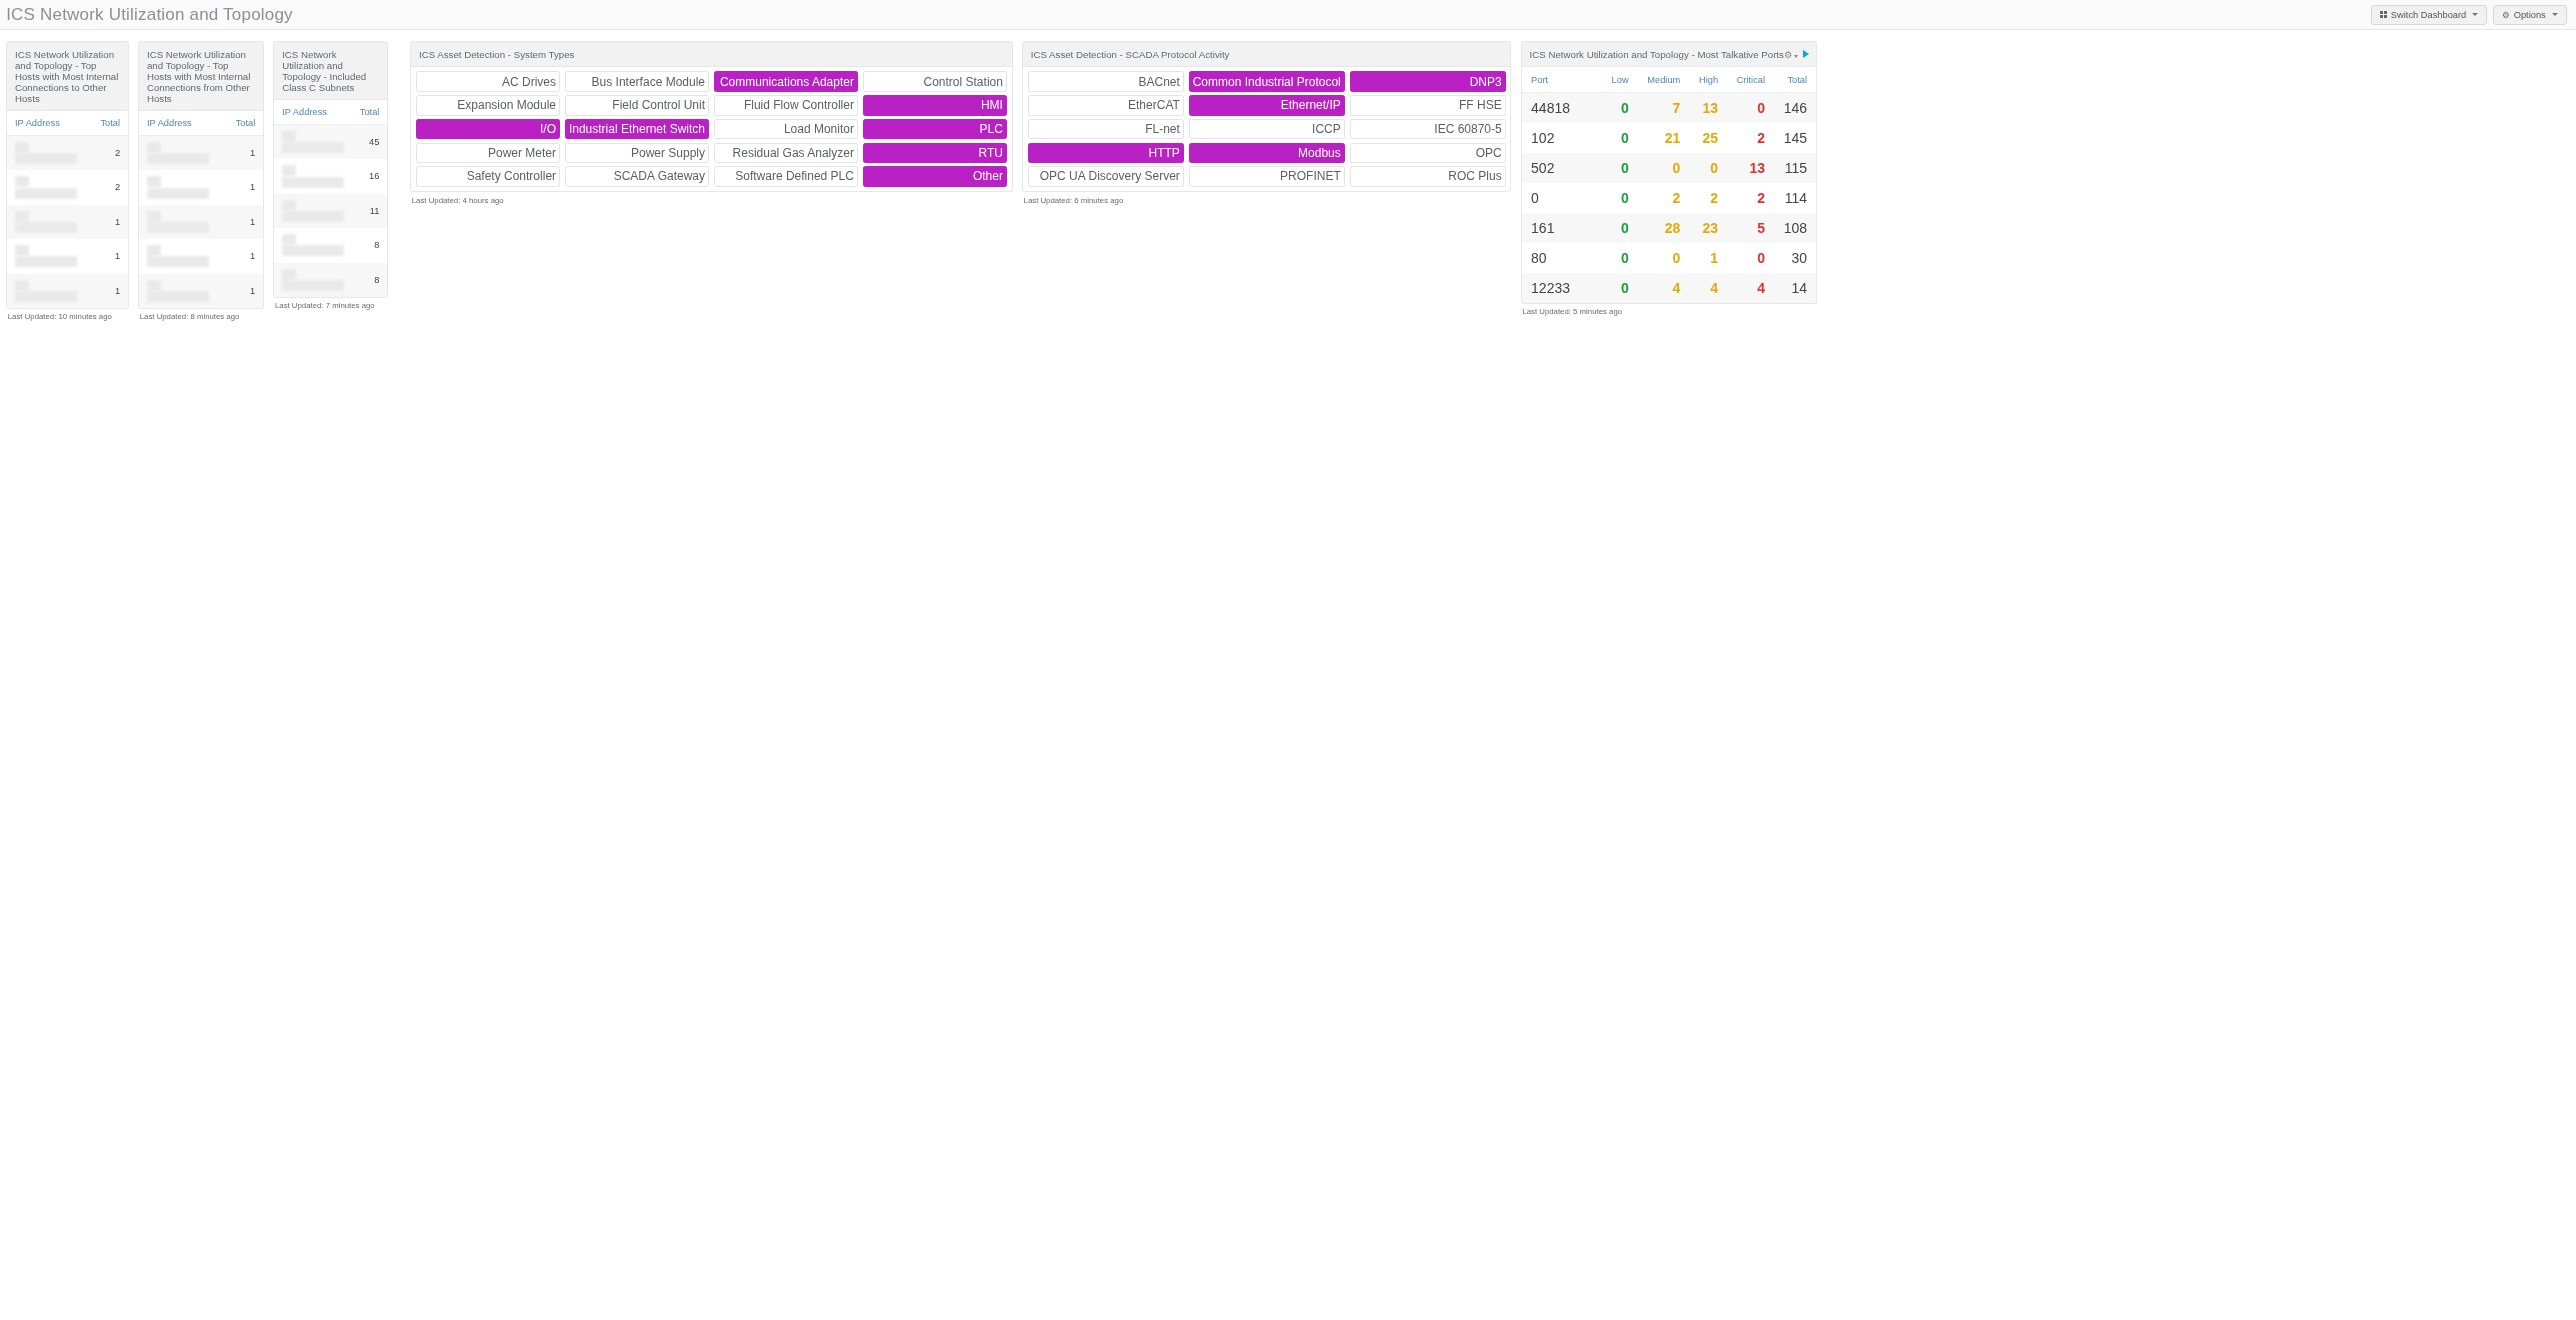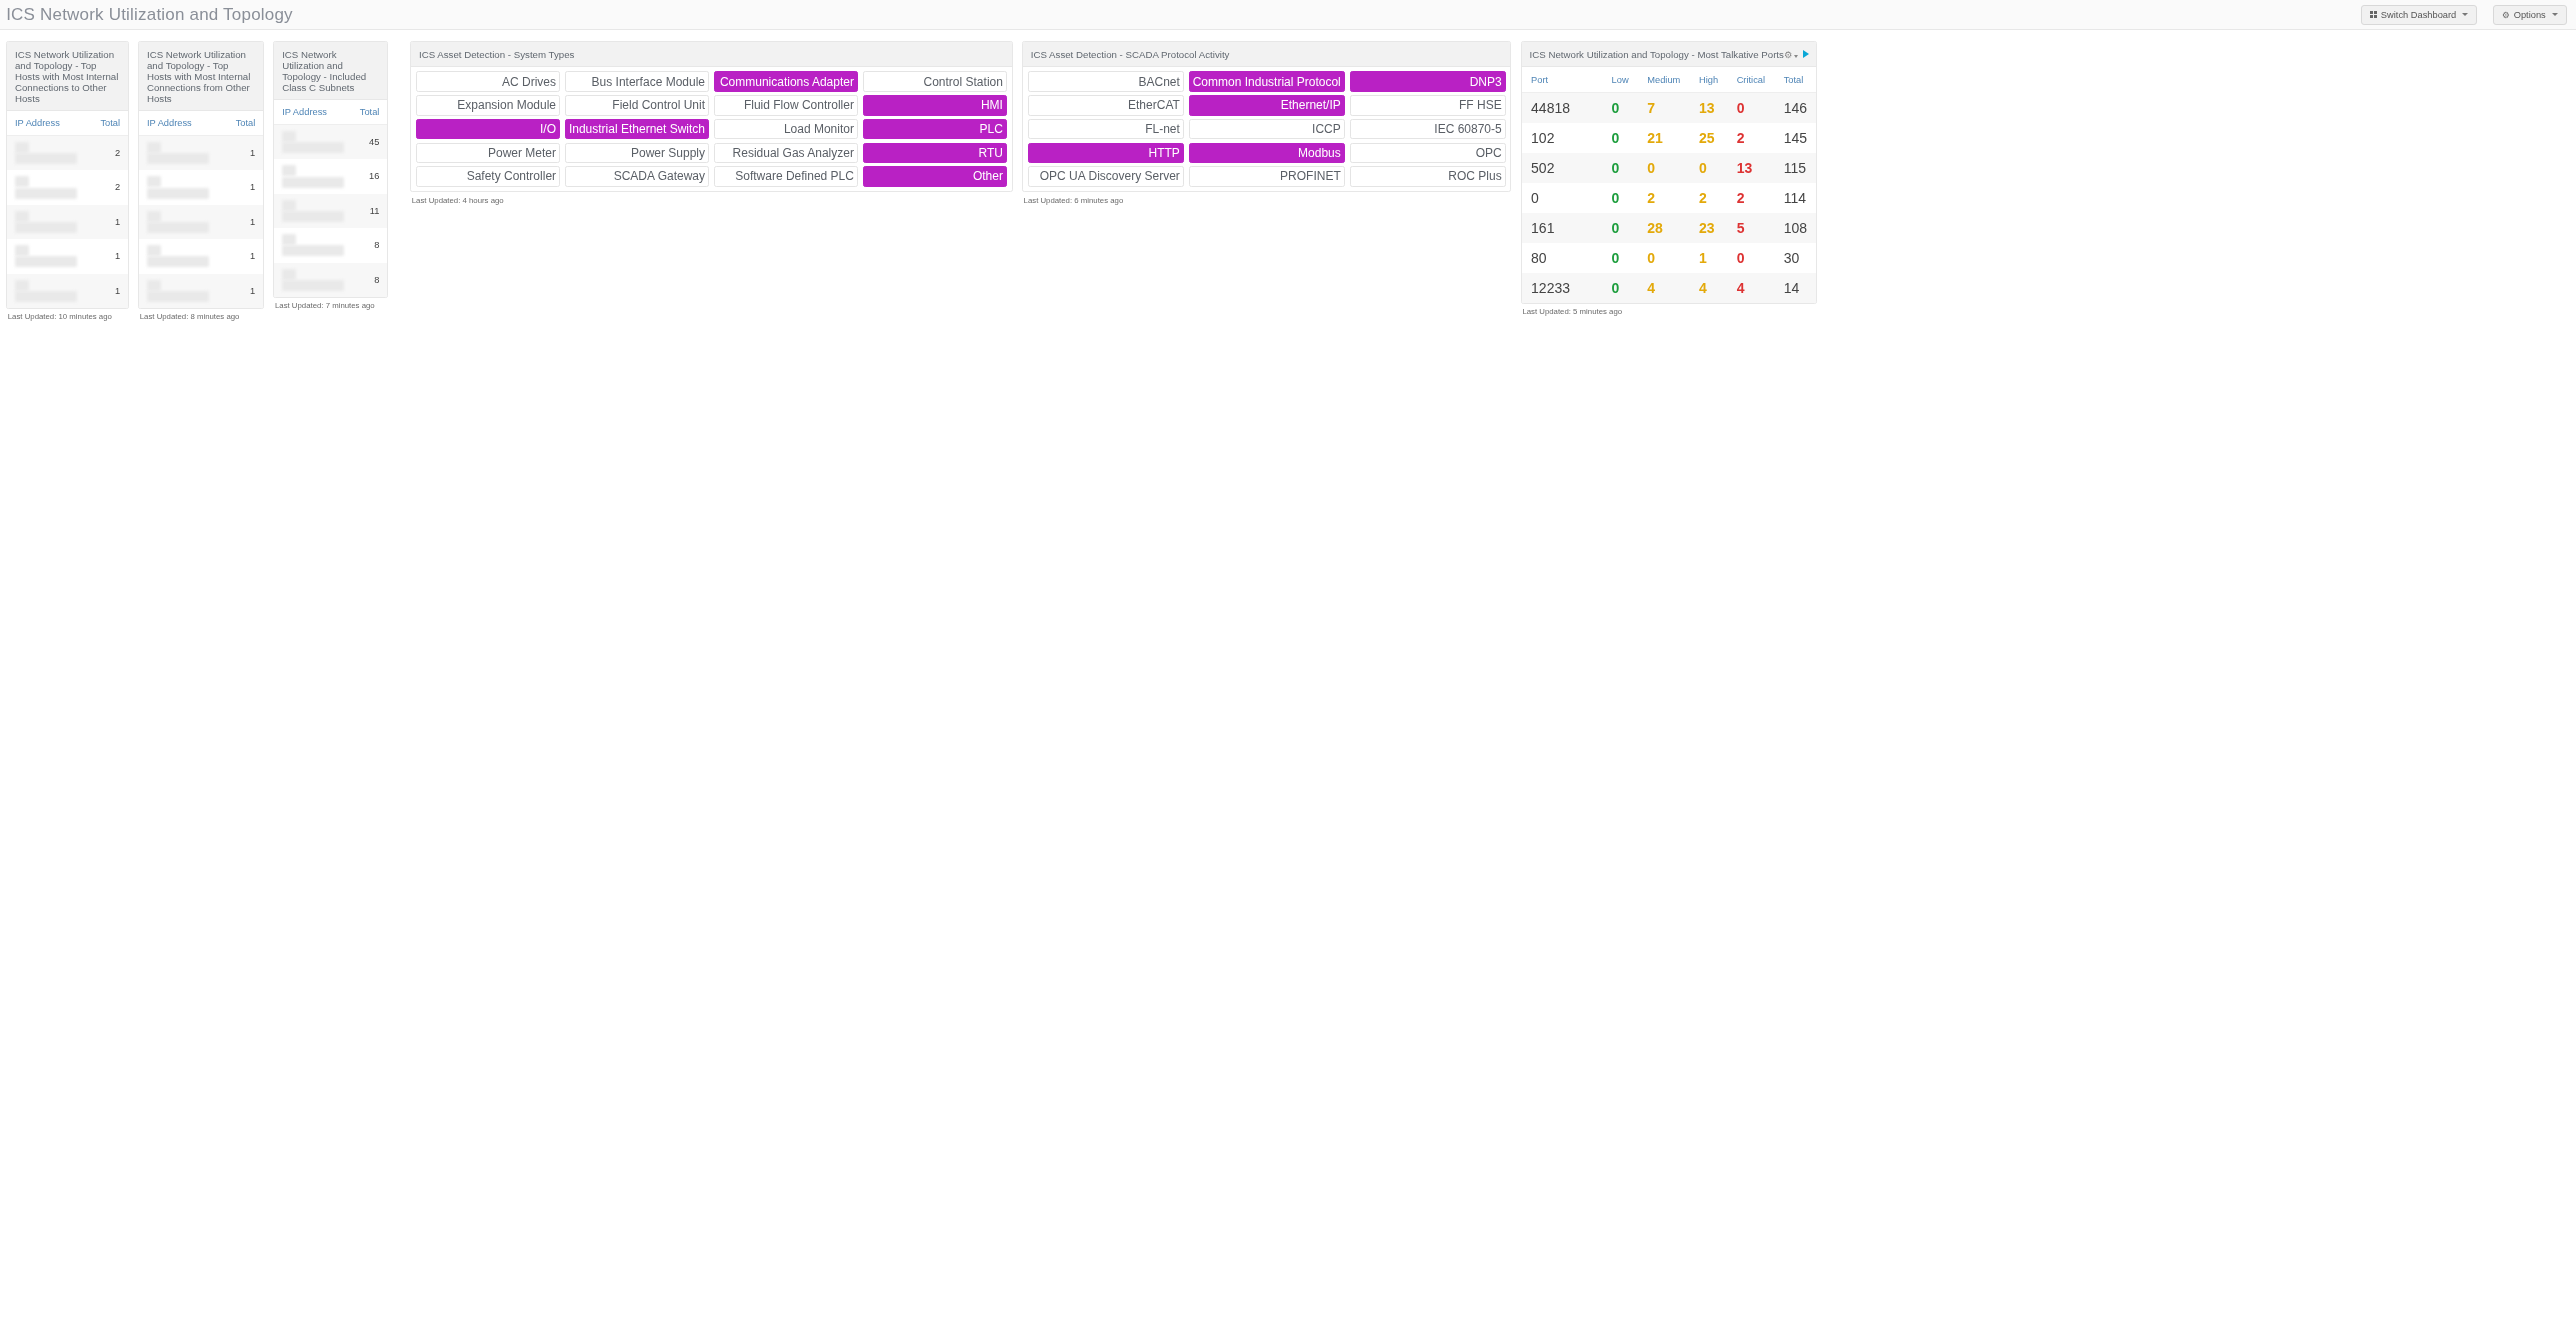--- a/index.html
+++ b/index.html
@@ -17,21 +17,21 @@
     padding: 4.7px 9.3px 4.7px 6.2px;
     border-bottom: 0.8px solid #e7e7e7;
     background: #fafafa;
   }
   .page-title {
     font-size: 17px;
     font-weight: 300;
     color: #8a8f98;
     letter-spacing: 0.2px;
   }
-  .topbar-actions { display: flex; gap: 16px; justify-content: center; }
+  .topbar-actions { display: flex; gap: 6px; justify-content: center; }
   .btn {
     background: #f1f1f1;
     border: 0.8px solid #d8d8d8;
     border-radius: 3.1px;
     padding: 3.9px 7.8px;
     font-size: 9.3px;
     color: #555;
     cursor: pointer;
     display: inline-flex;
     align-items: center;
@@ -149,21 +149,21 @@
     color: #4f85b6;
     padding: 7.8px 9.3px;
     font-size: 9.3px;
     border-bottom: 0.8px solid #eee;
   }
   .tbl-ports td {
     padding: 7px 9.3px;
     font-size: 14px;
     color: #444;
   }
-  .tbl-ports th.right, .tbl-ports td.right { }
+  .tbl-ports th.right, .tbl-ports td.right { text-align: right; }
   .tbl-ports tbody tr:nth-child(odd) { background: #f7f7f7; }
   .sev-low { color: #1e9e3e; font-weight: 600; }
   .sev-med { color: #e3a90a; font-weight: 600; }
   .sev-high { color: #e3a90a; font-weight: 600; }
   .sev-crit { color: #d33; font-weight: 600; }
 
   .grid-icon {
     display: inline-grid;
     grid-template-columns: 3.1px 3.1px;
     grid-template-rows: 3.1px 3.1px;

